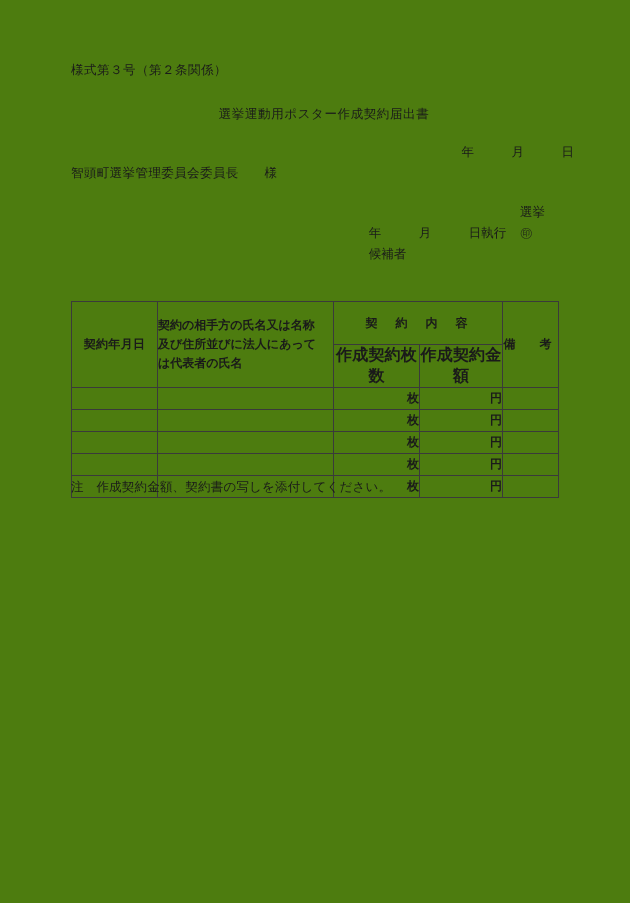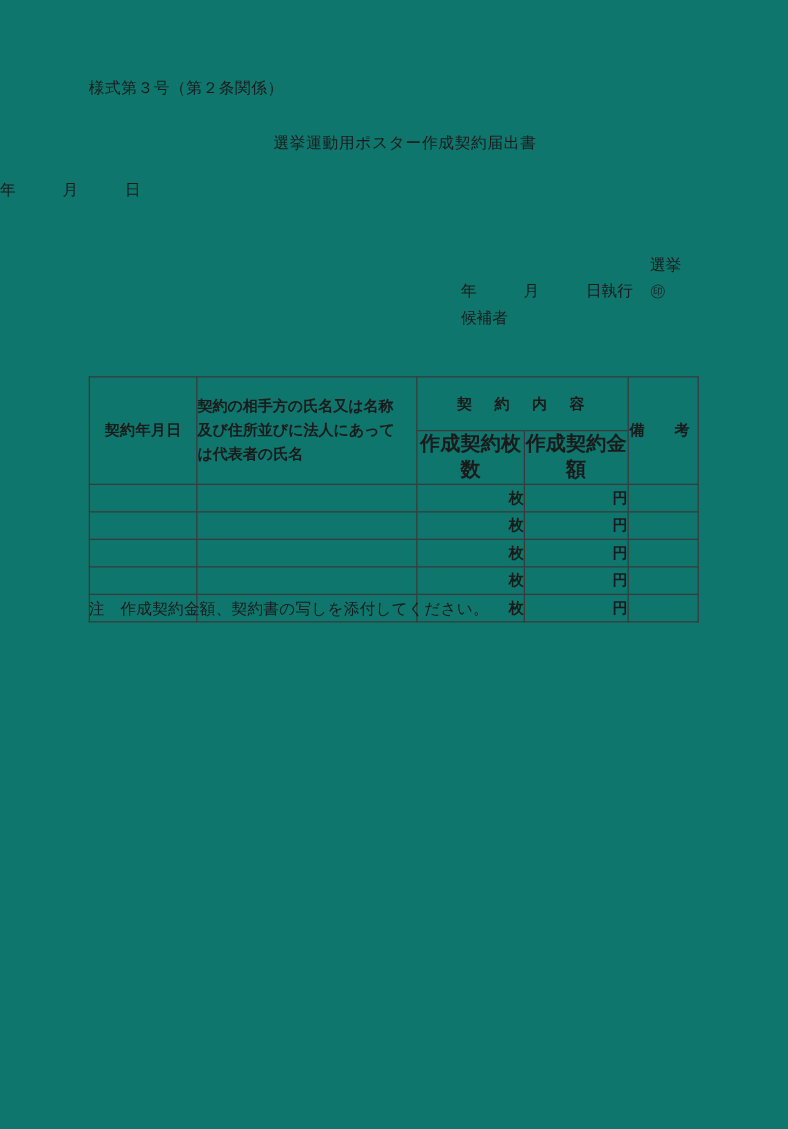--- a/index.html
+++ b/index.html
@@ -11,21 +11,21 @@
     width: 630px;
     height: 903px;
     position: relative;
     font-family: "Liberation Serif", "DejaVu Serif", serif;
     color: #1a1a1a;
     -webkit-font-smoothing: antialiased;
   }
   .page {
     position: absolute;
     inset: 0;
-    background: #0f766e;
+    background: #4d7c0f;
   }
 
   
   .form-no {
     position: absolute;
     left: 71px;
     top: 62px;
     font-size: 12.5px;
     letter-spacing: 0.5px;
     white-space: pre;
@@ -44,22 +44,22 @@
     box-sizing: border-box;
   }
 
   
   .date-line {
     position: absolute;
     left: 0;
     right: 0;
     top: 144px;
     font-size: 12.5px;
-    text-align: left;
-    padding-right: 36px;
+    text-align: right;
+    padding-right: 56px;
     white-space: pre;
     box-sizing: border-box;
   }
 
   
   .addressee {
     position: absolute;
     left: 71px;
     top: 165px;
     font-size: 12.5px;
@@ -181,20 +181,21 @@
 <body>
 
 <div class="page">
 
   <div class="form-no">様式第３号（第２条関係）</div>
 
   <div class="doc-title">選挙運動用ポスター作成契約届出書</div>
 
   <div class="date-line">年　　　月　　　日</div>
 
+  <div class="addressee">智頭町選挙管理委員会委員長　　様</div>
 
   <div class="election-block">
     <div class="election-row">
       <span>年　　　月　　　日執行</span>
       <span class="tail">選挙</span>
     </div>
     <div class="election-row">
       <span>候補者</span>
       <span class="tail">㊞</span>
     </div>

